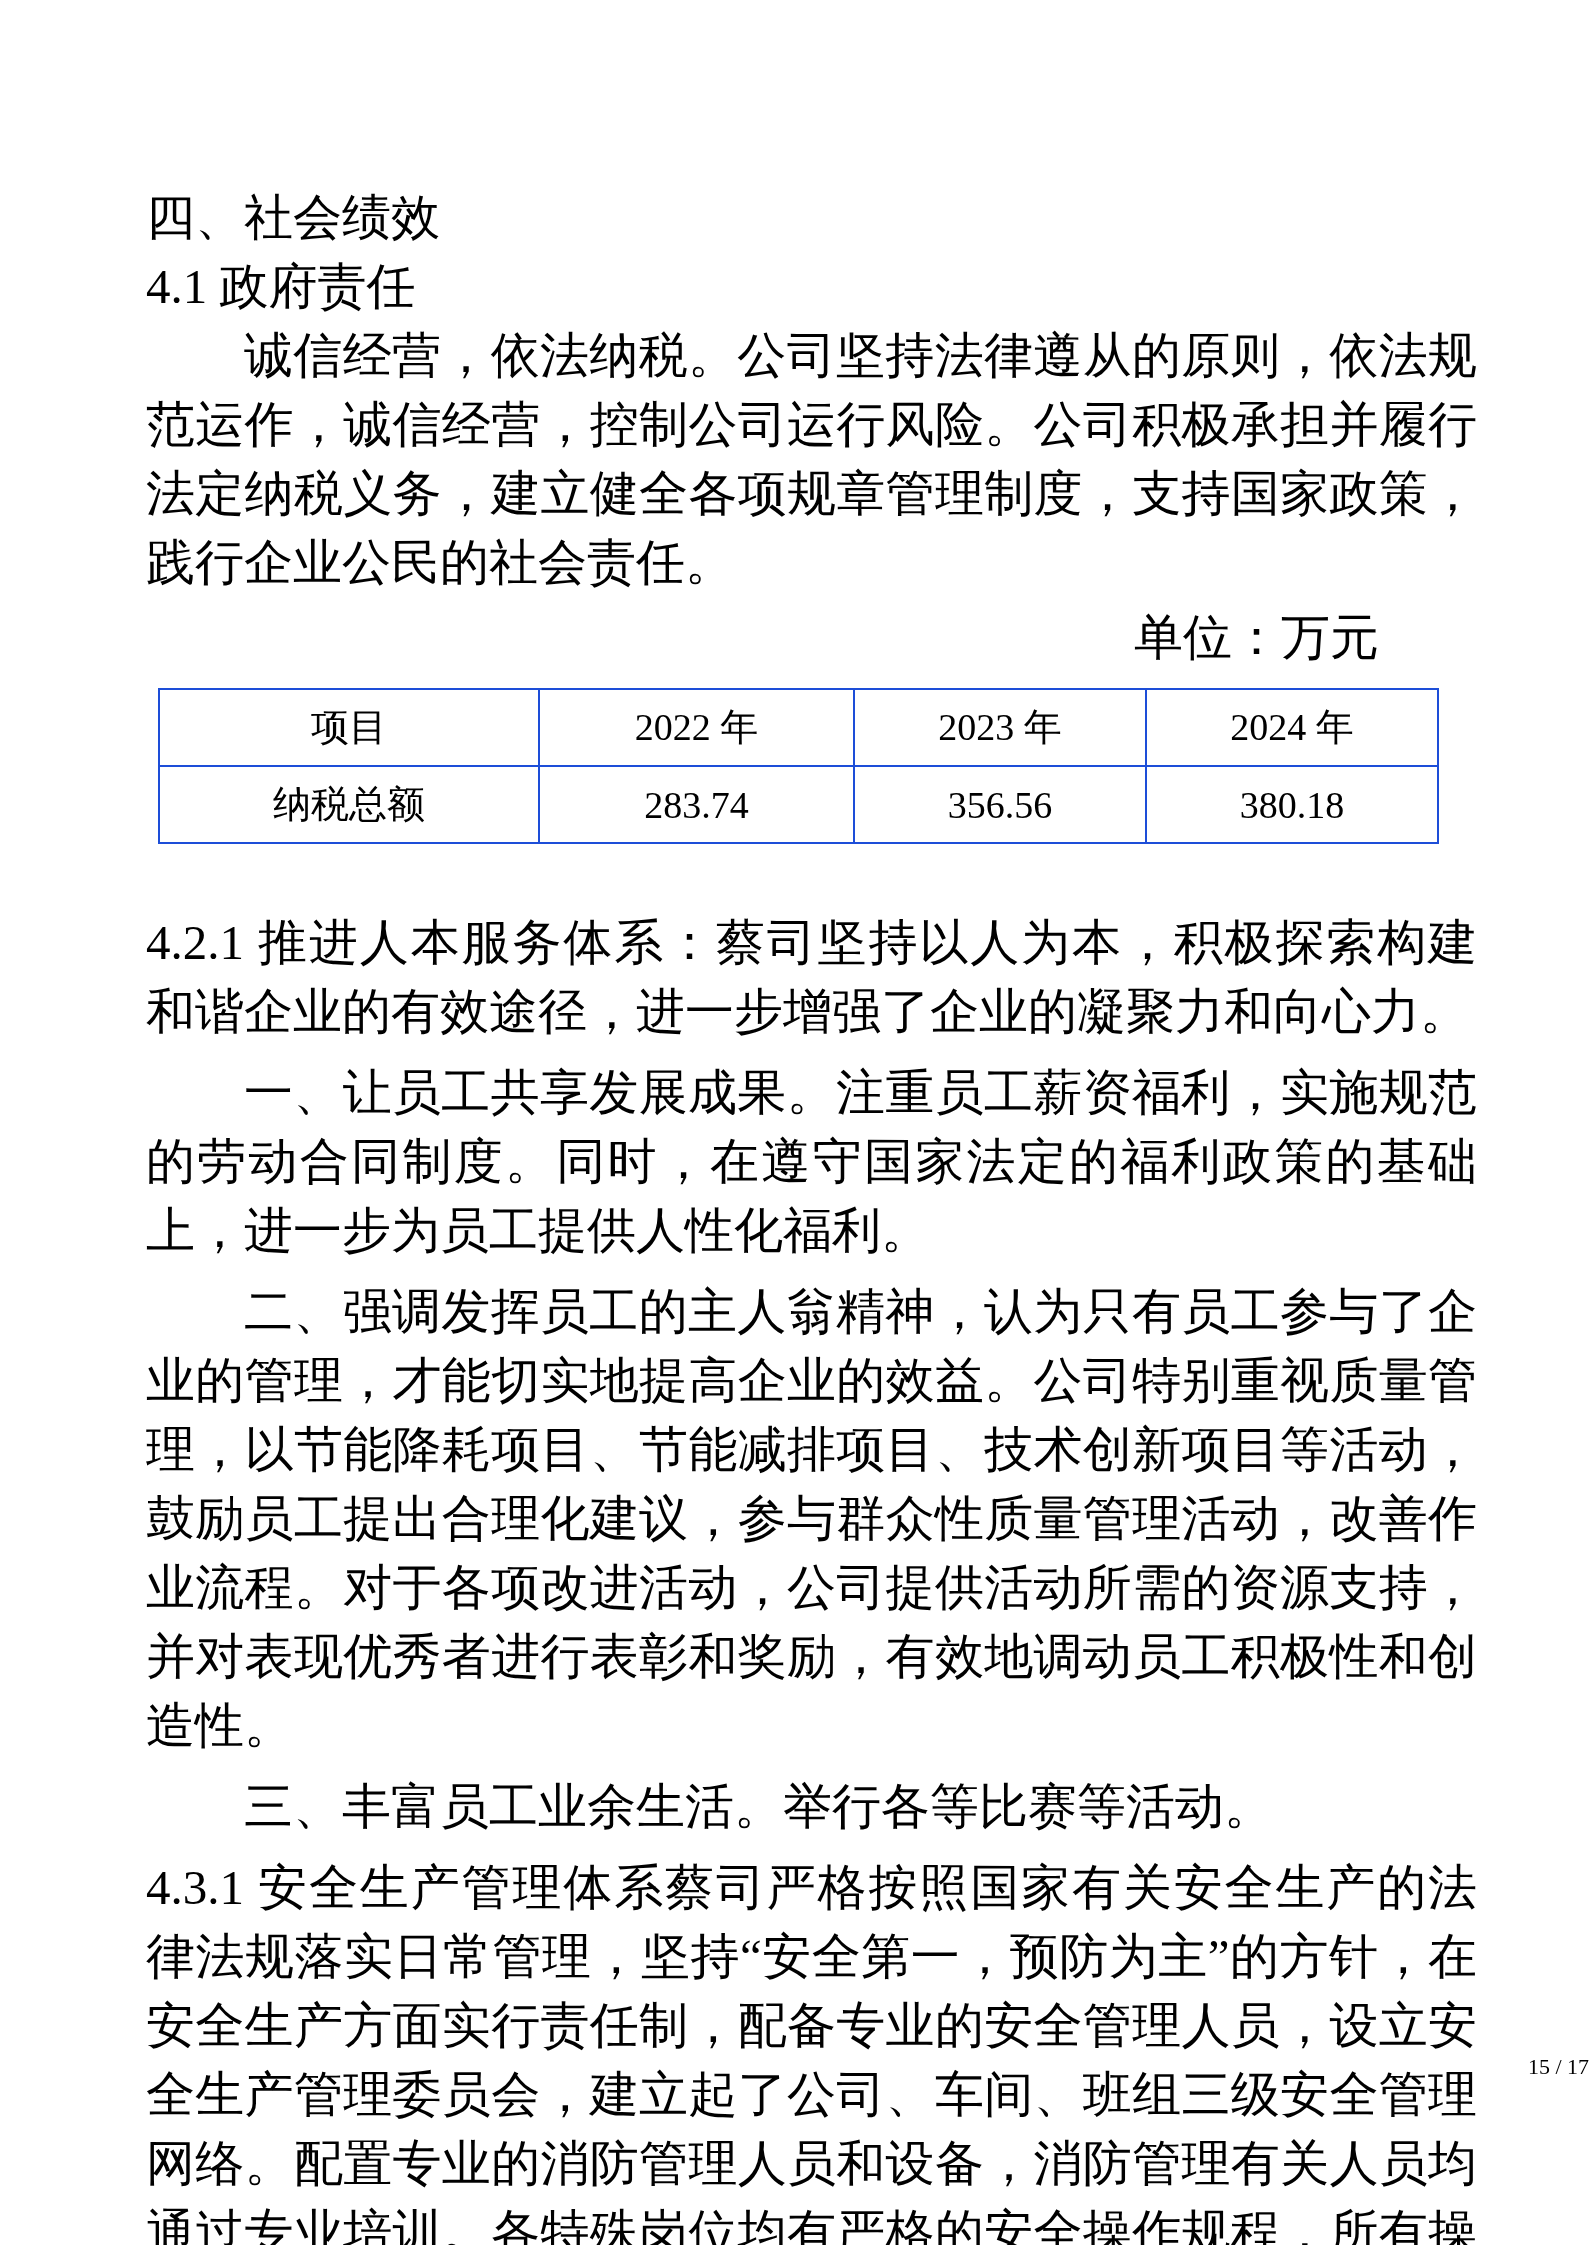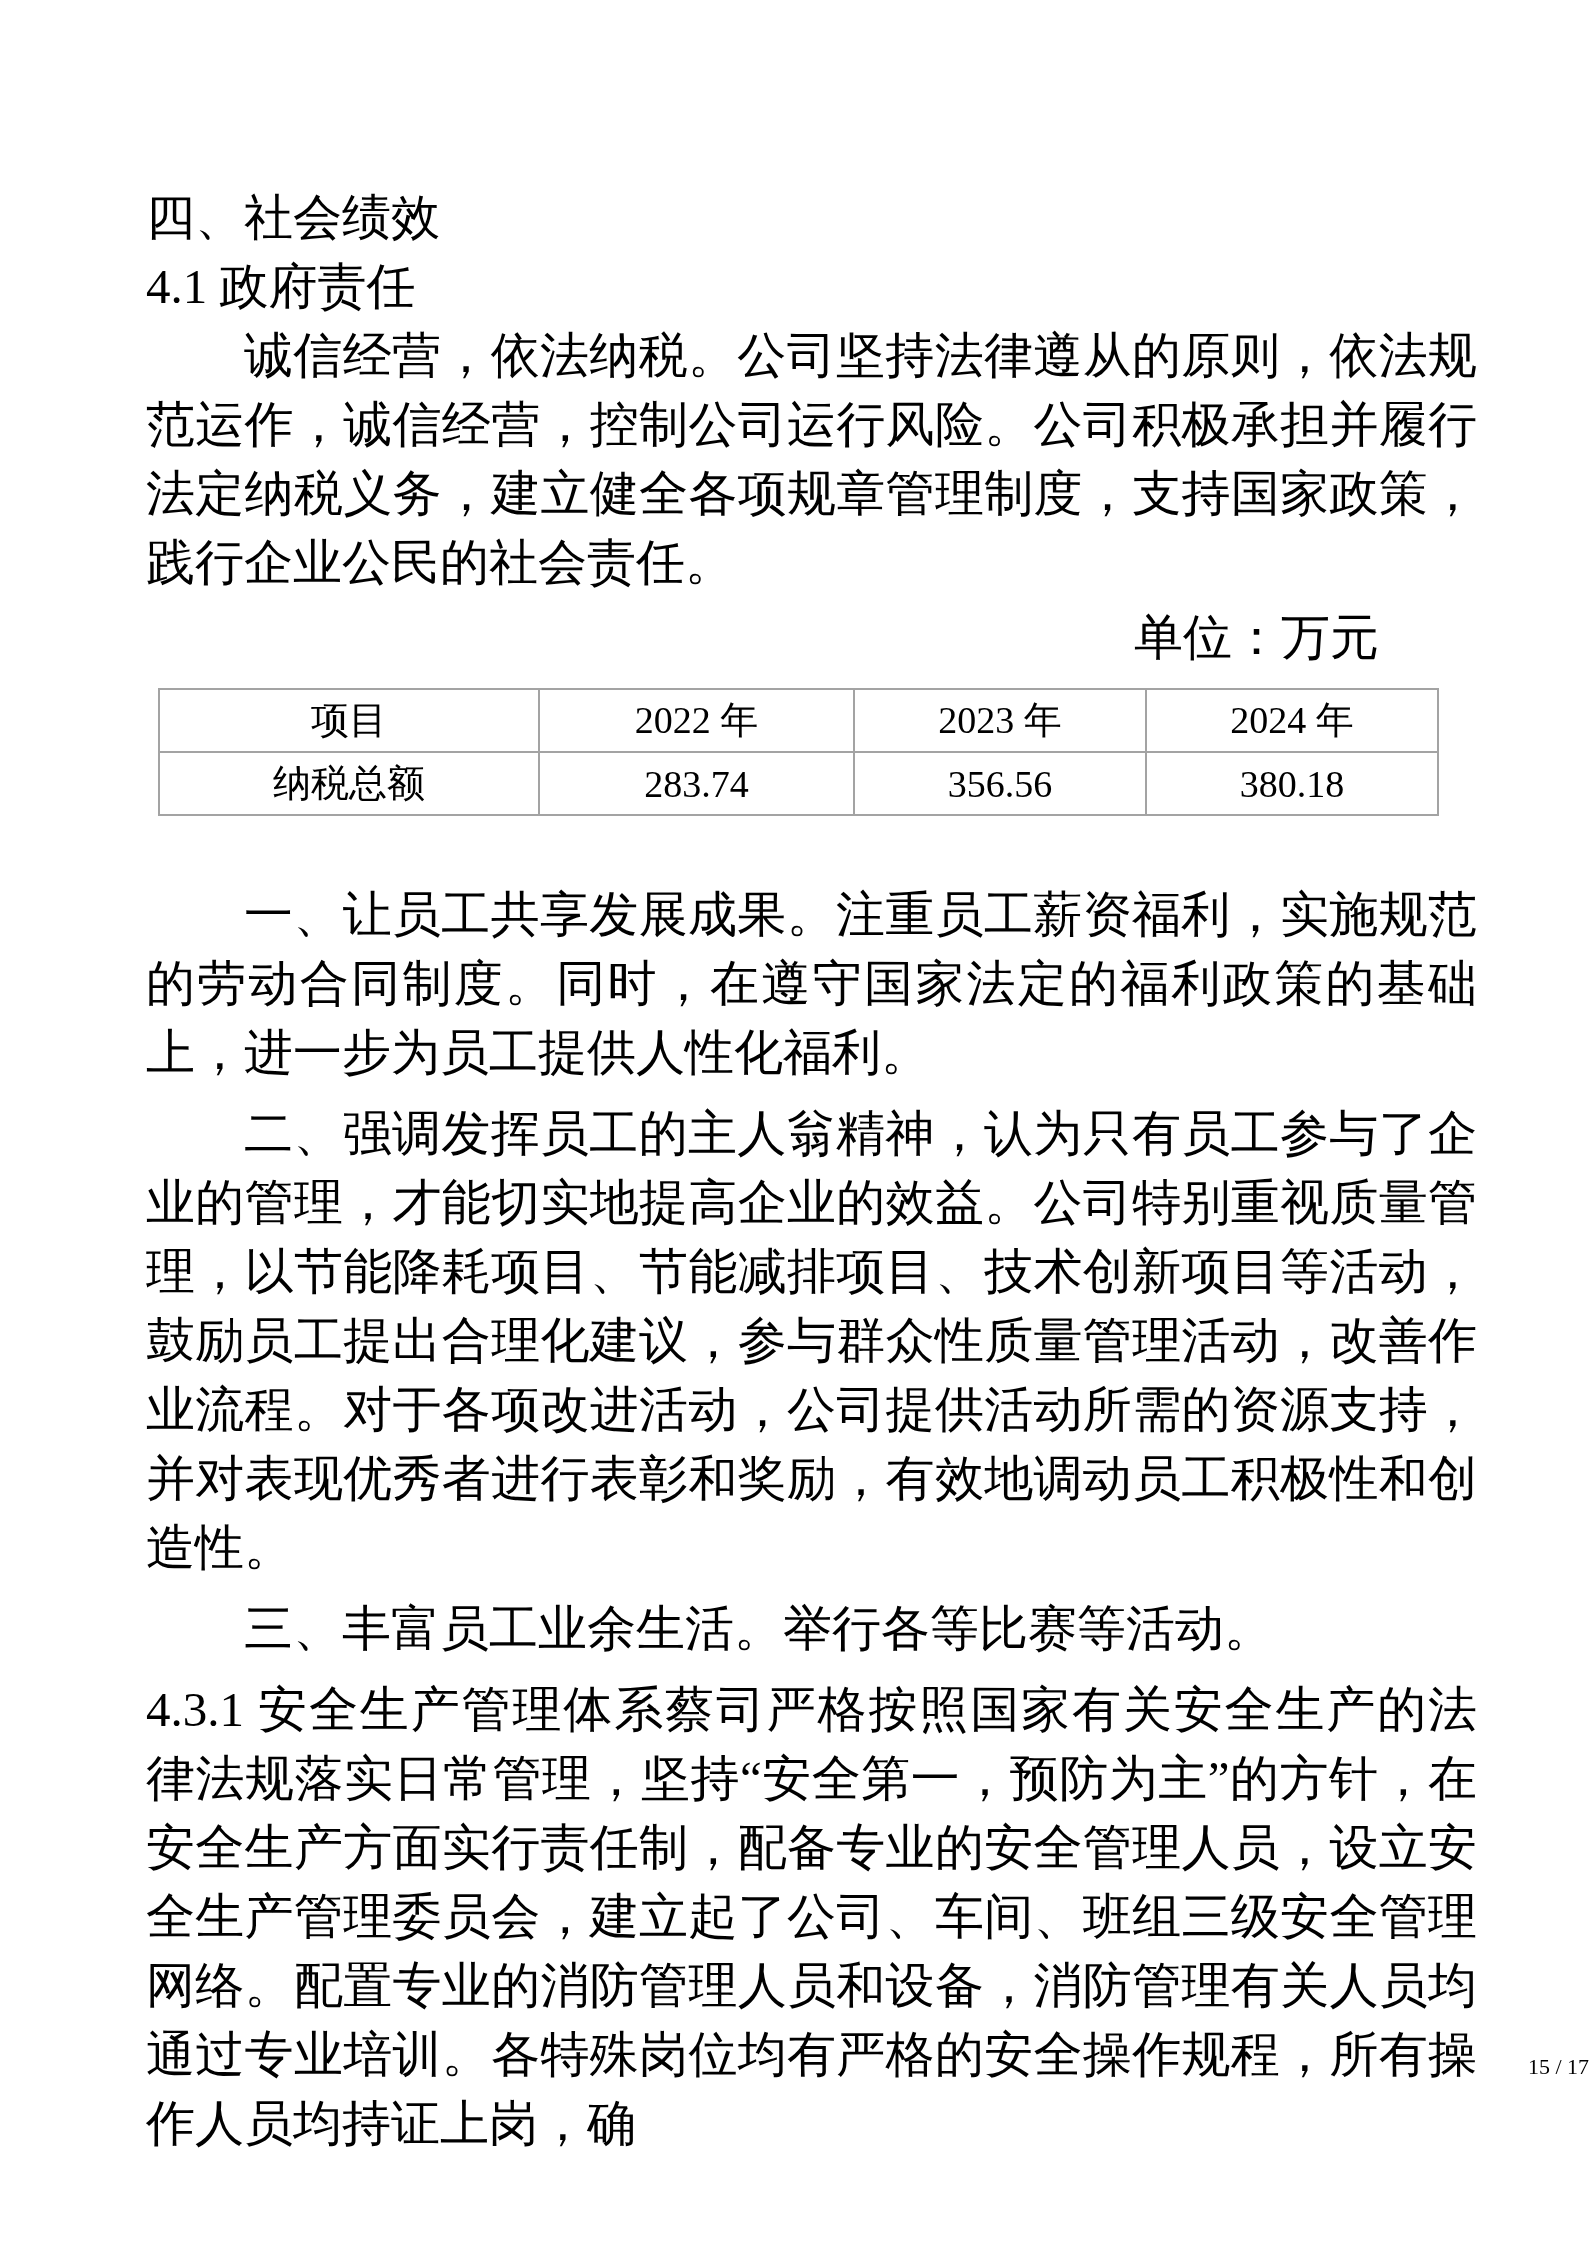--- a/index.html
+++ b/index.html
@@ -41,23 +41,23 @@
     text-align: right;
     padding-right: 98px;
   }
   table.data-table {
     border-collapse: collapse;
     table-layout: fixed;
     width: 1279px;
     margin: 16px 0 64px 12px;
   }
   table.data-table td {
-    border: 2px solid #a3a3a3;
+    border: 2px solid #1d4ed8;
     height: 53px;
-    padding: 4px;
+    padding: 11px;
     text-align: center;
     vertical-align: middle;
     font-size: 38px;
   }
   .page-footer {
     position: absolute;
     top: 2052px;
     left: 0;
     width: 100%;
     text-align: right;
@@ -95,20 +95,21 @@
       <tr>
         <td>纳税总额</td>
         <td>283.74</td>
         <td>356.56</td>
         <td>380.18</td>
       </tr>
     </tbody>
   </table>
 
 
+  <p>4.2.1 推进人本服务体系：蔡司坚持以人为本，积极探索构建和谐企业的有效途径，进一步增强了企业的凝聚力和向心力。</p>
 
   <p class="indent mt">一、让员工共享发展成果。注重员工薪资福利，实施规范的劳动合同制度。同时，在遵守国家法定的福利政策的基础上，进一步为员工提供人性化福利。</p>
 
   <p class="indent mt">二、强调发挥员工的主人翁精神，认为只有员工参与了企业的管理，才能切实地提高企业的效益。公司特别重视质量管理，以节能降耗项目、节能减排项目、技术创新项目等活动，鼓励员工提出合理化建议，参与群众性质量管理活动，改善作业流程。对于各项改进活动，公司提供活动所需的资源支持，并对表现优秀者进行表彰和奖励，有效地调动员工积极性和创造性。</p>
 
   <p class="indent mt">三、丰富员工业余生活。举行各等比赛等活动。</p>
 
 
   <p class="mt">4.3.1 安全生产管理体系蔡司严格按照国家有关安全生产的法律法规落实日常管理，坚持“安全第一，预防为主”的方针，在安全生产方面实行责任制，配备专业的安全管理人员，设立安全生产管理委员会，建立起了公司、车间、班组三级安全管理网络。配置专业的消防管理人员和设备，消防管理有关人员均通过专业培训。各特殊岗位均有严格的安全操作规程，所有操作人员均持证上岗，确</p>
 

